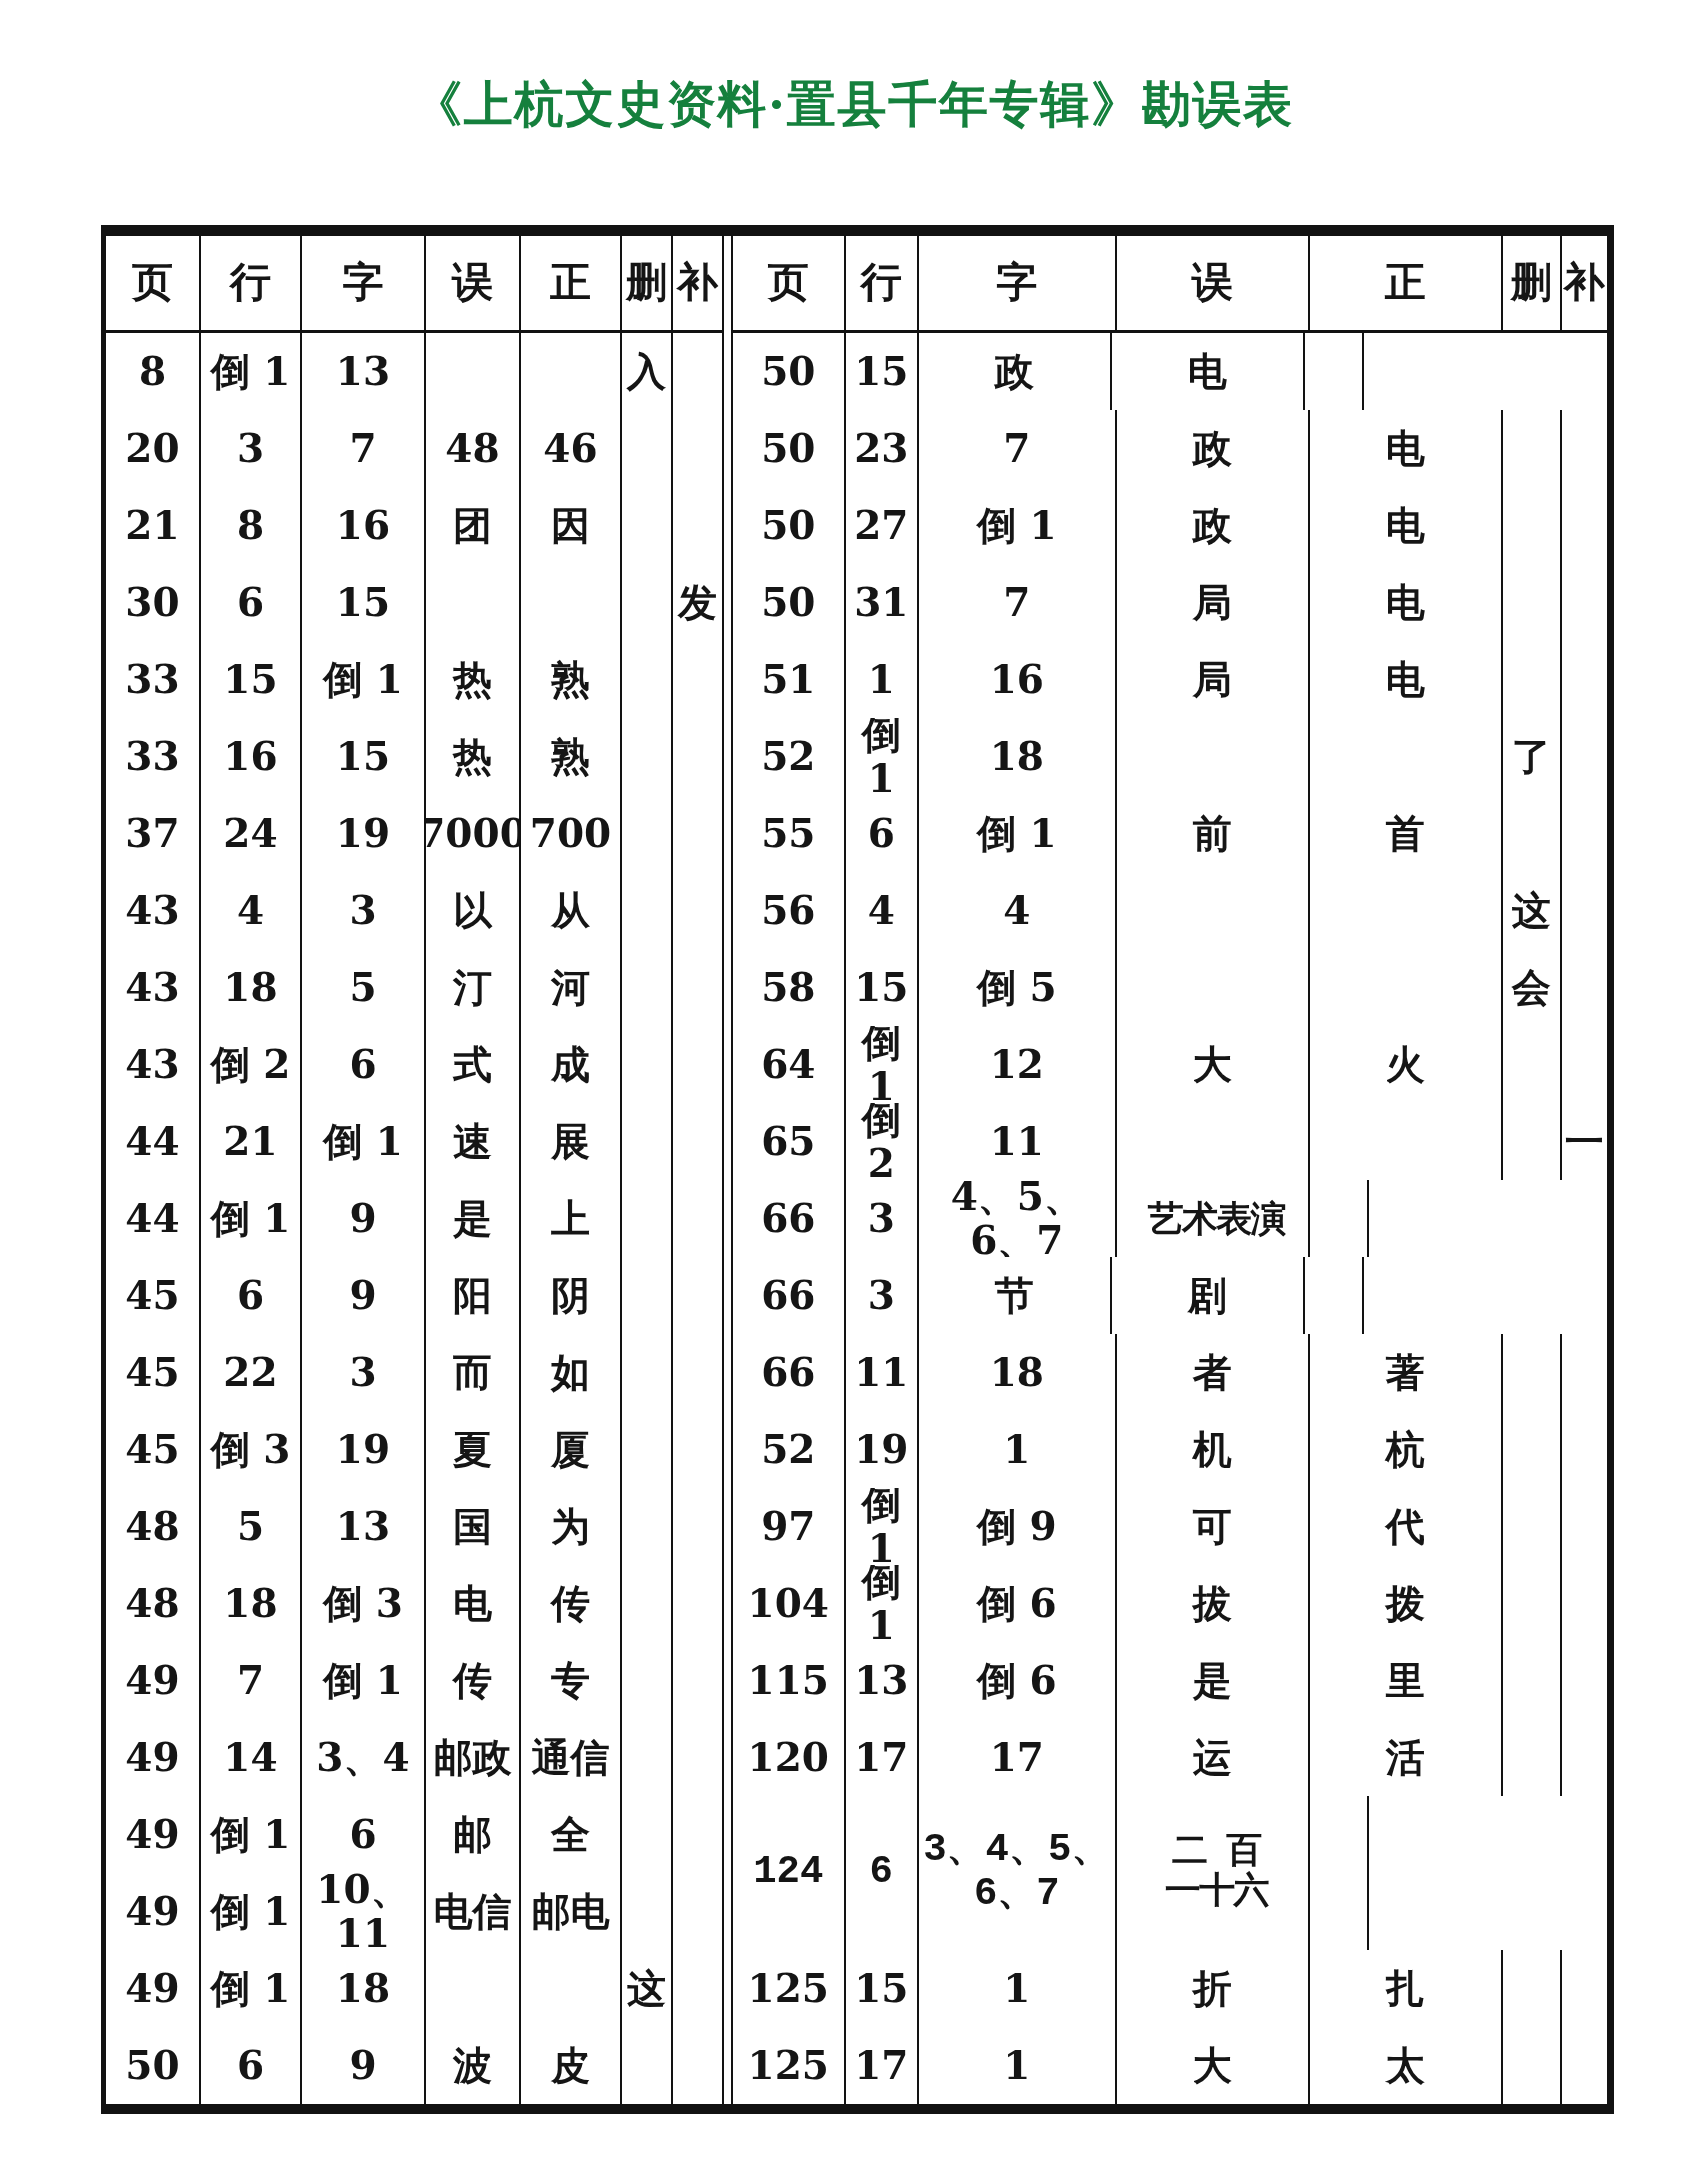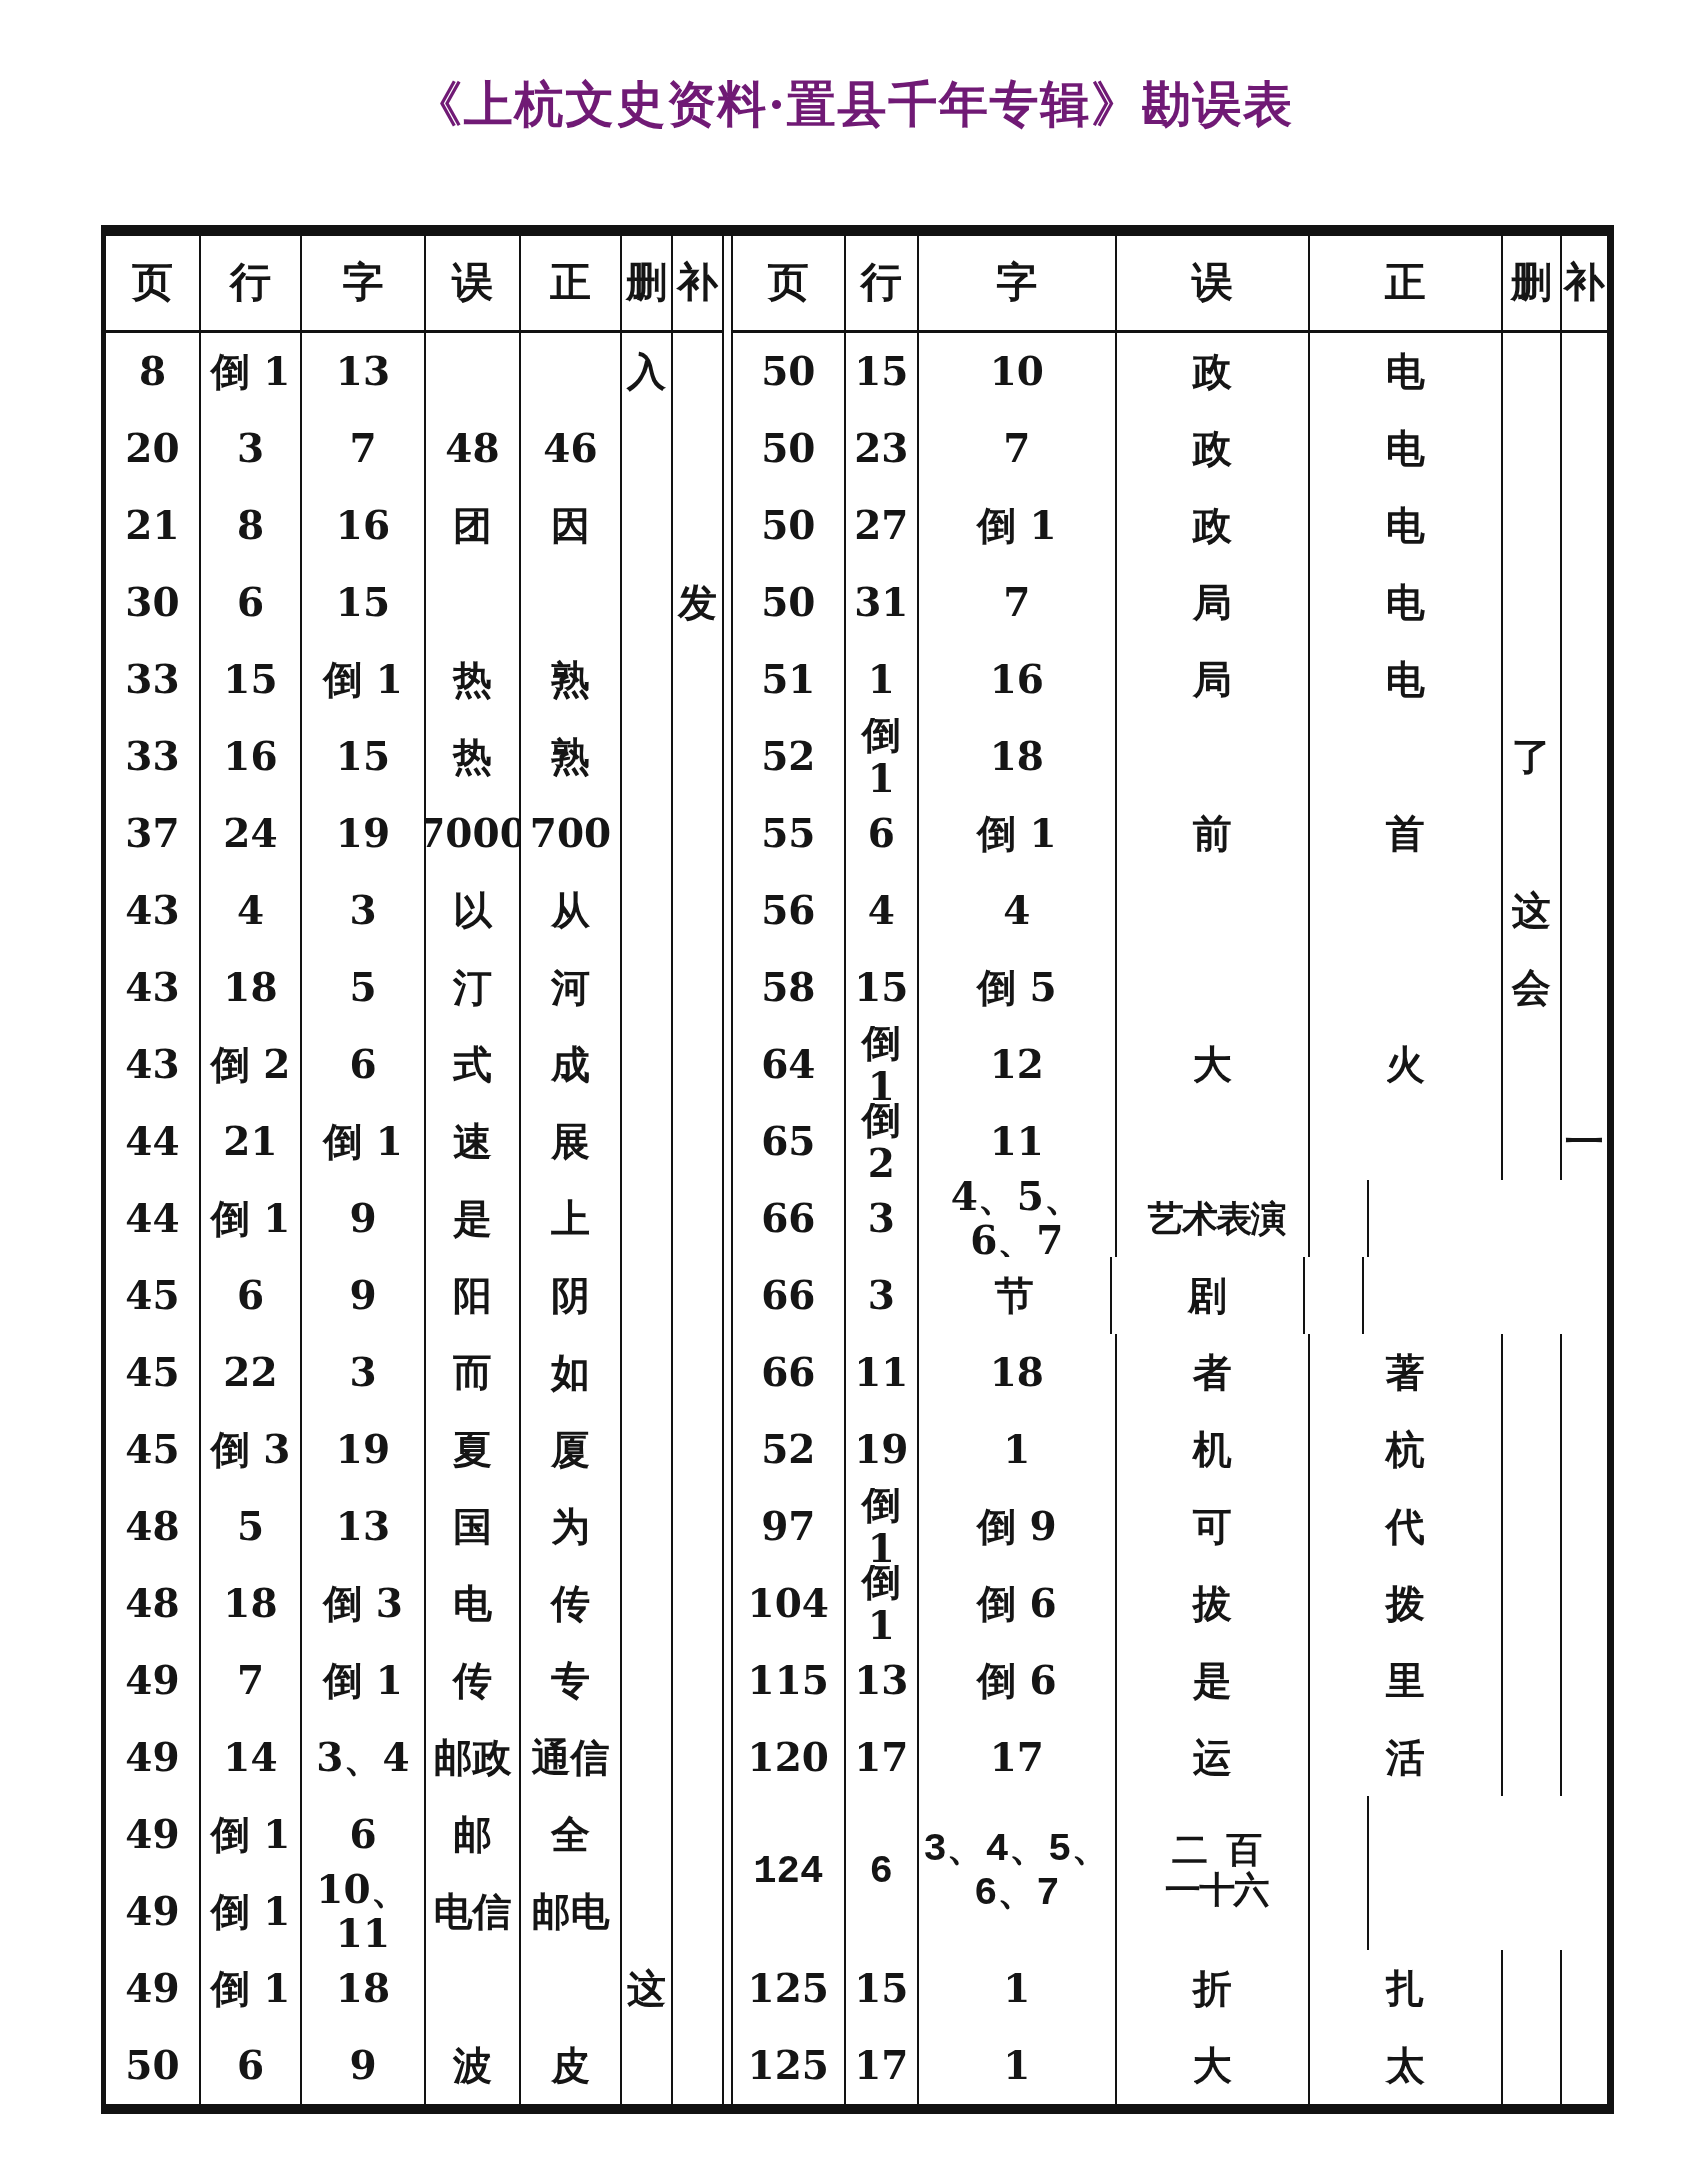--- a/index.html
+++ b/index.html
@@ -11,21 +11,21 @@
     position:relative;
     -webkit-font-smoothing:antialiased;
   }
   .title{
     position:absolute;
     top:72px;left:0;width:100%;
     text-align:center;
     font-size:49px;
     font-weight:700;
     letter-spacing:1.7px;
-    color:#701a75;
+    color:#15803d;
   }
   .errata{
     position:absolute;
     top:225px;left:101px;
     display:flex;
     align-items:stretch;
     border:5.1px solid #121212;
     border-top-width:11px;
     border-bottom-width:10.2px;
     border-right-width:7.7px;
@@ -303,21 +303,20 @@
         <div class="cell c1">行</div>
         <div class="cell c2">字</div>
         <div class="cell c3">误</div>
         <div class="cell c4">正</div>
         <div class="cell c5">删</div>
         <div class="cell c6">补</div>
       </div>
       <div class="trow">
         <div class="cell c0">50</div>
         <div class="cell c1">15</div>
-        <div class="cell c2">10</div>
         <div class="cell c3">政</div>
         <div class="cell c4">电</div>
         <div class="cell c5"></div>
         <div class="cell c6"></div>
       </div>
       <div class="trow">
         <div class="cell c0">50</div>
         <div class="cell c1">23</div>
         <div class="cell c2">7</div>
         <div class="cell c3">政</div>

